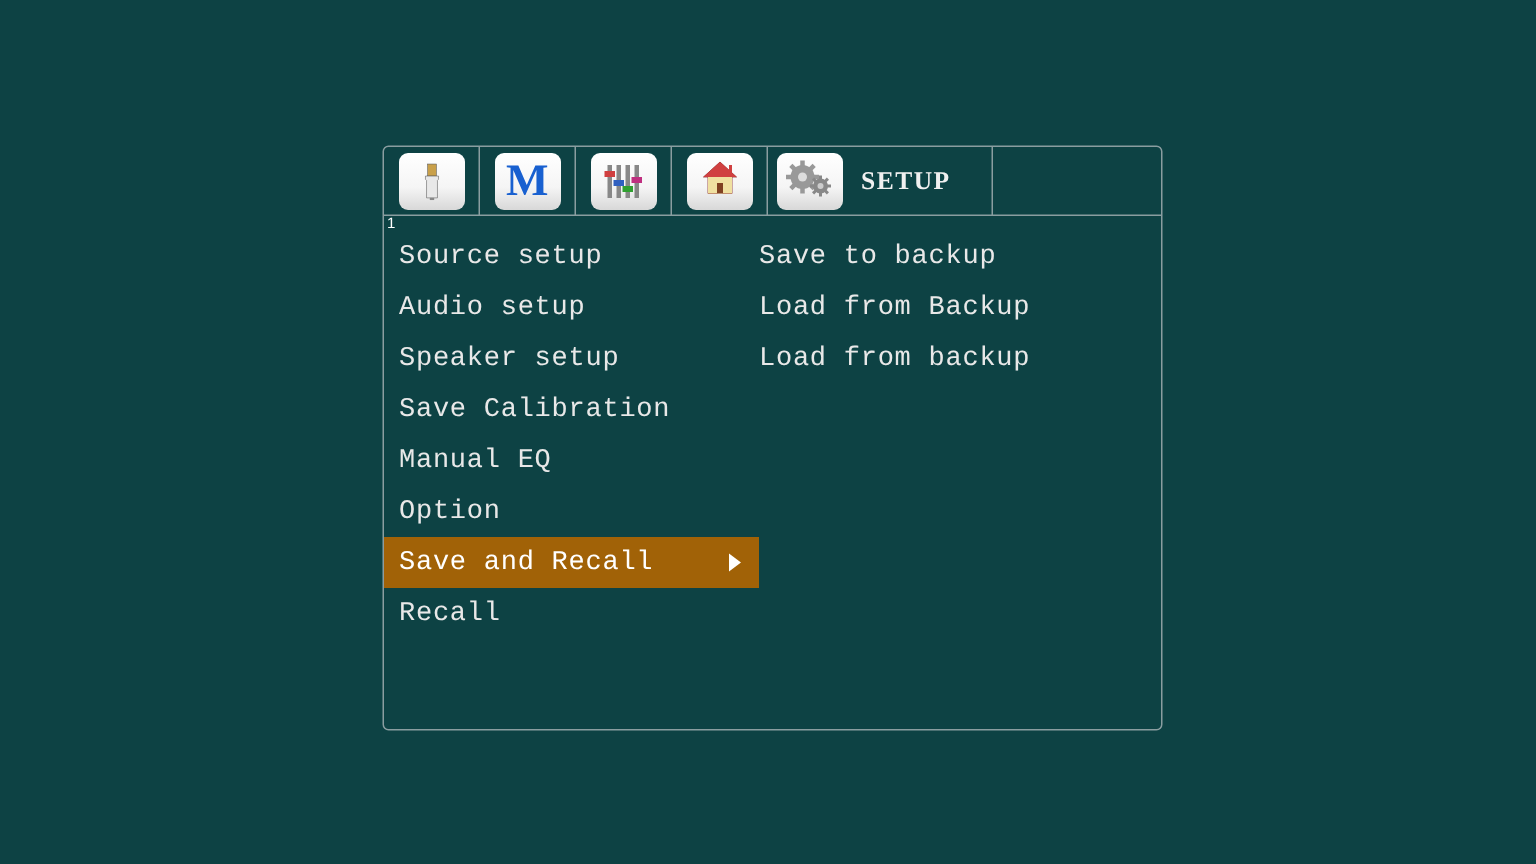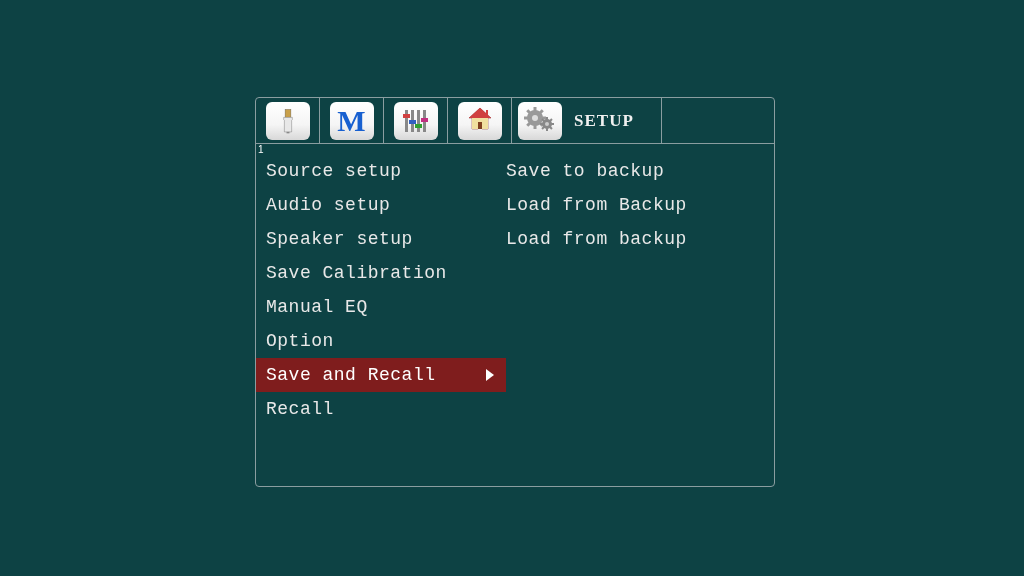--- a/index.html
+++ b/index.html
@@ -85,21 +85,21 @@
       padding-left: 10px;
       font-size: 18px;
       font-weight: normal;
       letter-spacing: 0.5px;
     }
     .right-list .menu-item {
       padding-right: 12px;
       padding-left: 0;
     }
     .menu-item.selected {
-      background: #7f1d1d;
+      background: #a16207;
       color: #ffffff;
       position: relative;
       align-items: center;
     }
     .arrow-right {
       position: absolute;
       right: 12px;
       width: 0;
       height: 0;
       border-top: 6px solid transparent;

